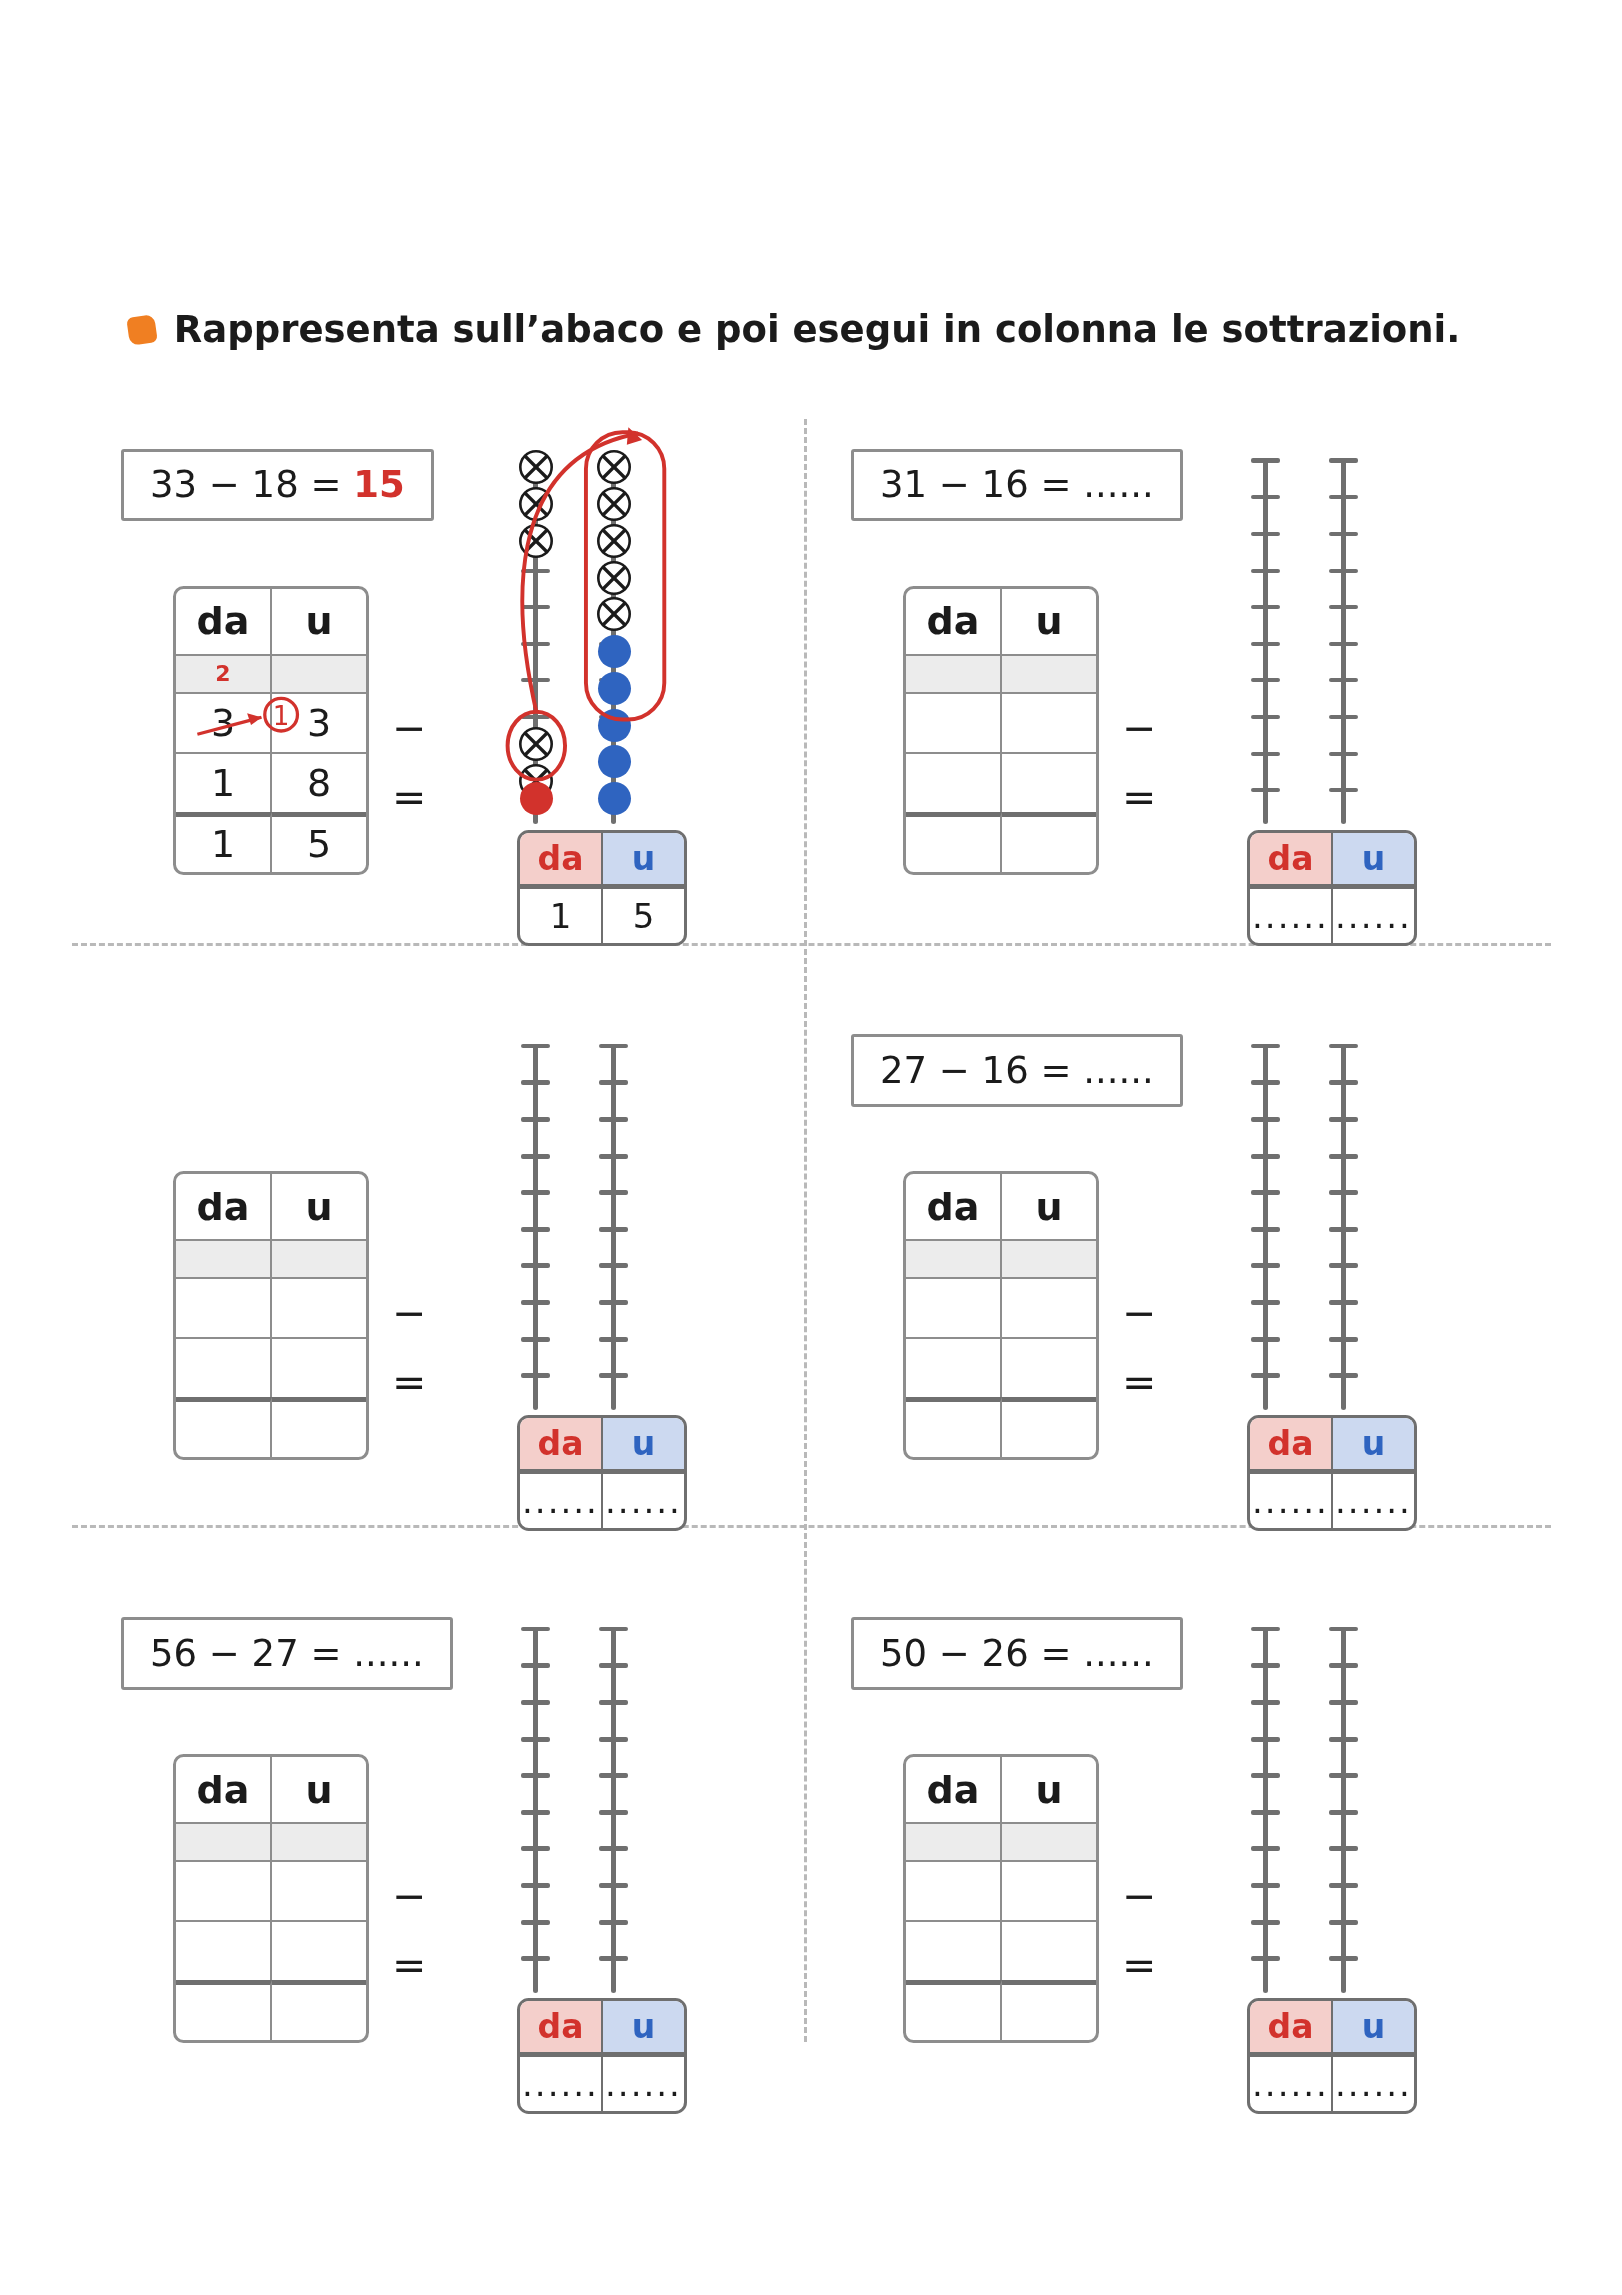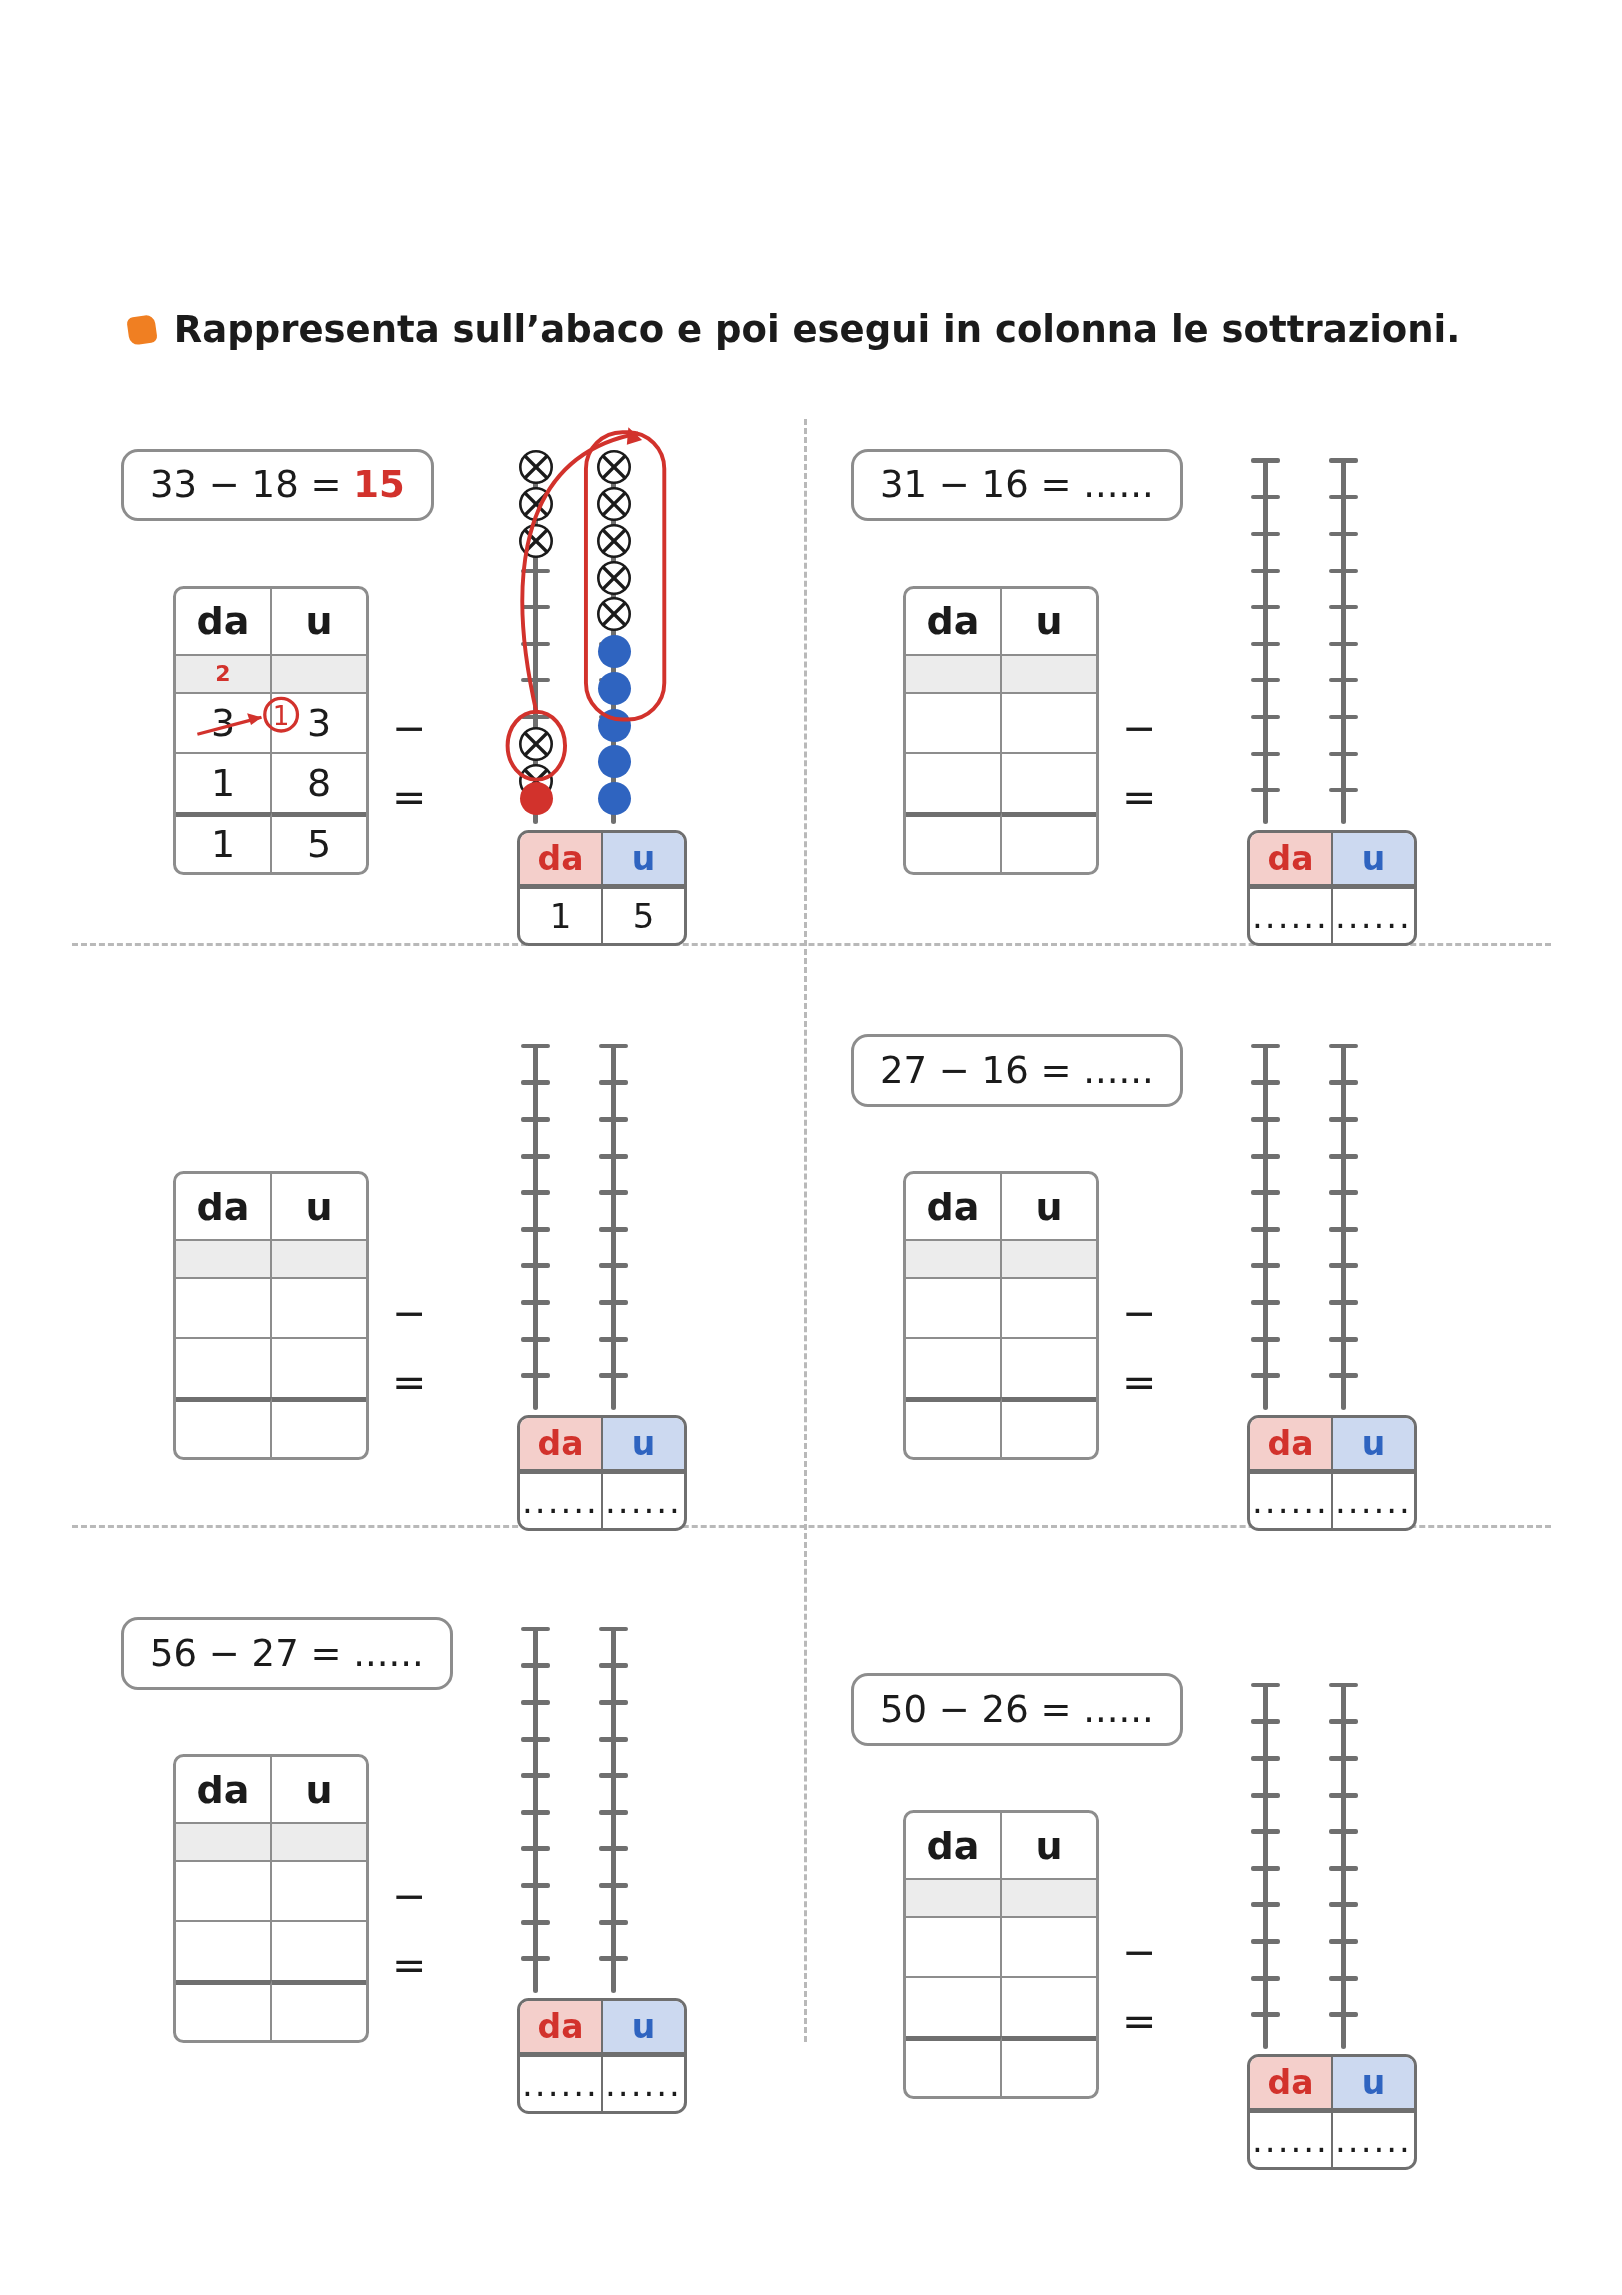--- a/index.html
+++ b/index.html
@@ -47,21 +47,21 @@
     border-left:3.9px dashed #b9b9b9;
   }
   .hdiv{
     position:absolute;left:72px;width:1479px;height:0;
     border-top:3.9px dashed #b9b9b9;
   }
 
   
   .eqbox{
     position:absolute;
-    border:3.3px solid #8d8d8d;border-radius:17px;
+    border:3.3px solid #8d8d8d;border-radius:3px;
     background:#fff;
     padding:11.8px 26px;
     font-size:37px;color:#1b1b1b;
     white-space:nowrap;
     font-family:"DejaVu Sans", sans-serif;
   }
   .eqbox .res{color:#D2322C;font-weight:bold;}
 
   
   .coltable{
@@ -571,21 +571,21 @@
             <div class="bc u">u</div>
           </div>
           <div class="brow vals">
             <div class="bc dots">......</div>
             <div class="bc dots">......</div>
           </div>
         </div>
       </div>
     </div>
 
-    <div class="cell" style="left:828px;top:1244px">
+    <div class="cell" style="left:828px;top:1188px">
       <div class="eqbox" style="left:23px;top:23px">50 − 26 = ......</div>
 
       <div class="coltable" style="left:75px;top:160px">
         <div class="row head">
           <div class="c lbl-da">da</div>
           <div class="c lbl-u">u</div>
         </div>
         <div class="row carry">
             <div class="c"></div>
             <div class="c"></div>

